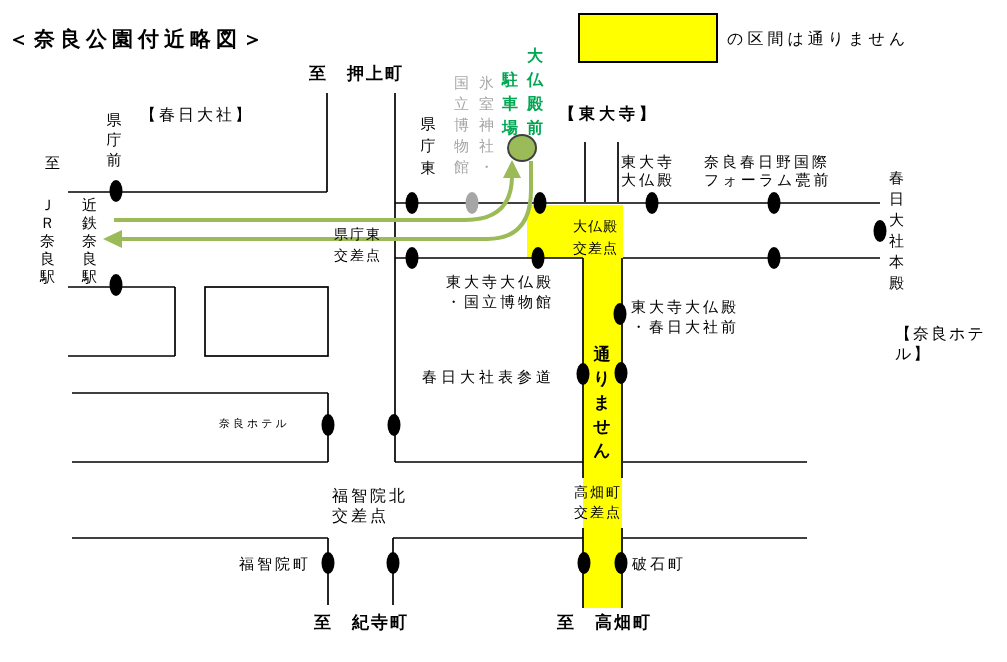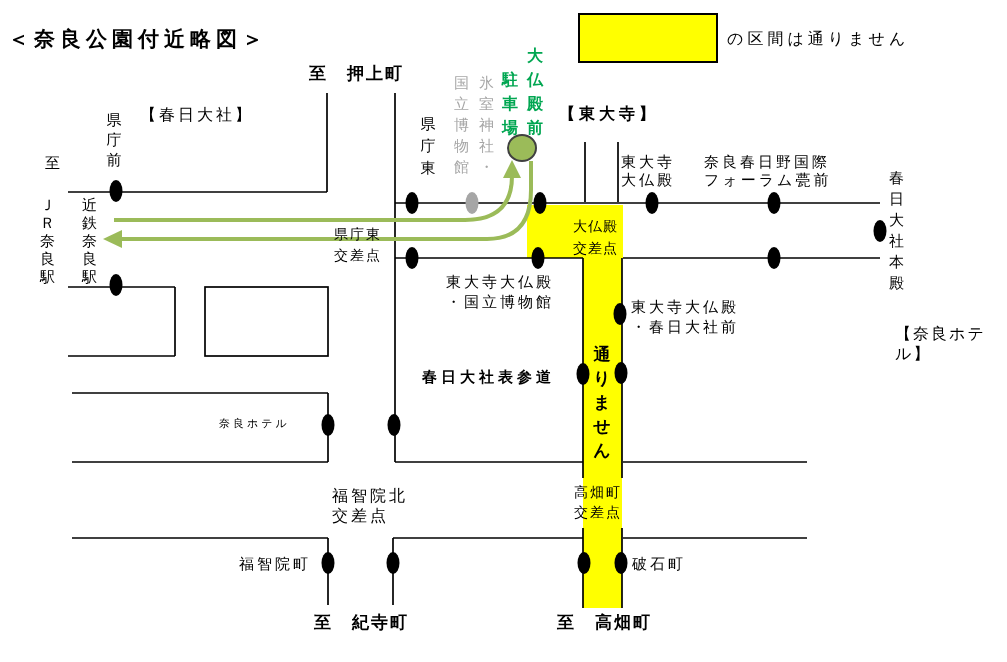--- a/index.html
+++ b/index.html
@@ -93,21 +93,21 @@
       <div class="lbl" style="left: 704px; top: 153px; font-size: 15px; letter-spacing: 3px; line-height: 18px;">奈良春日野国際
 フォーラム甍前</div>
       <div class="lbl" style="left: 334px; top: 224px; font-size: 14px; letter-spacing: 2px; line-height: 21px;">県庁東
 交差点</div>
       <div class="lbl" style="left: 573px; top: 215px; font-size: 14px; letter-spacing: 1px; line-height: 22px;">大仏殿
 交差点</div>
       <div class="lbl" style="left: 446px; top: 272px; font-size: 15px; letter-spacing: 3px; line-height: 20px;">東大寺大仏殿
 ・国立博物館</div>
       <div class="lbl" style="left: 631px; top: 297px; font-size: 15px; letter-spacing: 3px; line-height: 20px;">東大寺大仏殿
 ・春日大社前</div>
-      <div class="lbl" style="left: 422px; top: 368px; font-size: 15px; letter-spacing: 4px; font-weight: bold;">春日大社表参道</div>
+      <div class="lbl" style="left: 422px; top: 368px; font-size: 15px; letter-spacing: 4px;">春日大社表参道</div>
       <div class="lbl" style="left: 895px; top: 324px; font-size: 16px; letter-spacing: 2px;">【奈良ホテル】</div>
       <div class="lbl" style="left: 219px; top: 417px; font-size: 11px; letter-spacing: 3px;">奈良ホテル</div>
       <div class="lbl" style="left: 332px; top: 486px; font-size: 16px; letter-spacing: 3px; line-height: 20px;">福智院北
 交差点</div>
       <div class="lbl" style="left: 574px; top: 482px; font-size: 14px; letter-spacing: 2px; line-height: 20px;">高畑町
 交差点</div>
       <div class="lbl" style="left: 239px; top: 555px; font-size: 15px; letter-spacing: 3px; text-align: center;">福智院町</div>
       <div class="lbl" style="left: 632px; top: 555px; font-size: 15px; letter-spacing: 3px;">破石町</div>
       <div class="lbl bold" style="left: 314px; top: 612px; font-size: 17px; letter-spacing: 2px;">至　紀寺町</div>
       <div class="lbl bold" style="left: 557px; top: 612px; font-size: 17px; letter-spacing: 2px;">至　高畑町</div>

